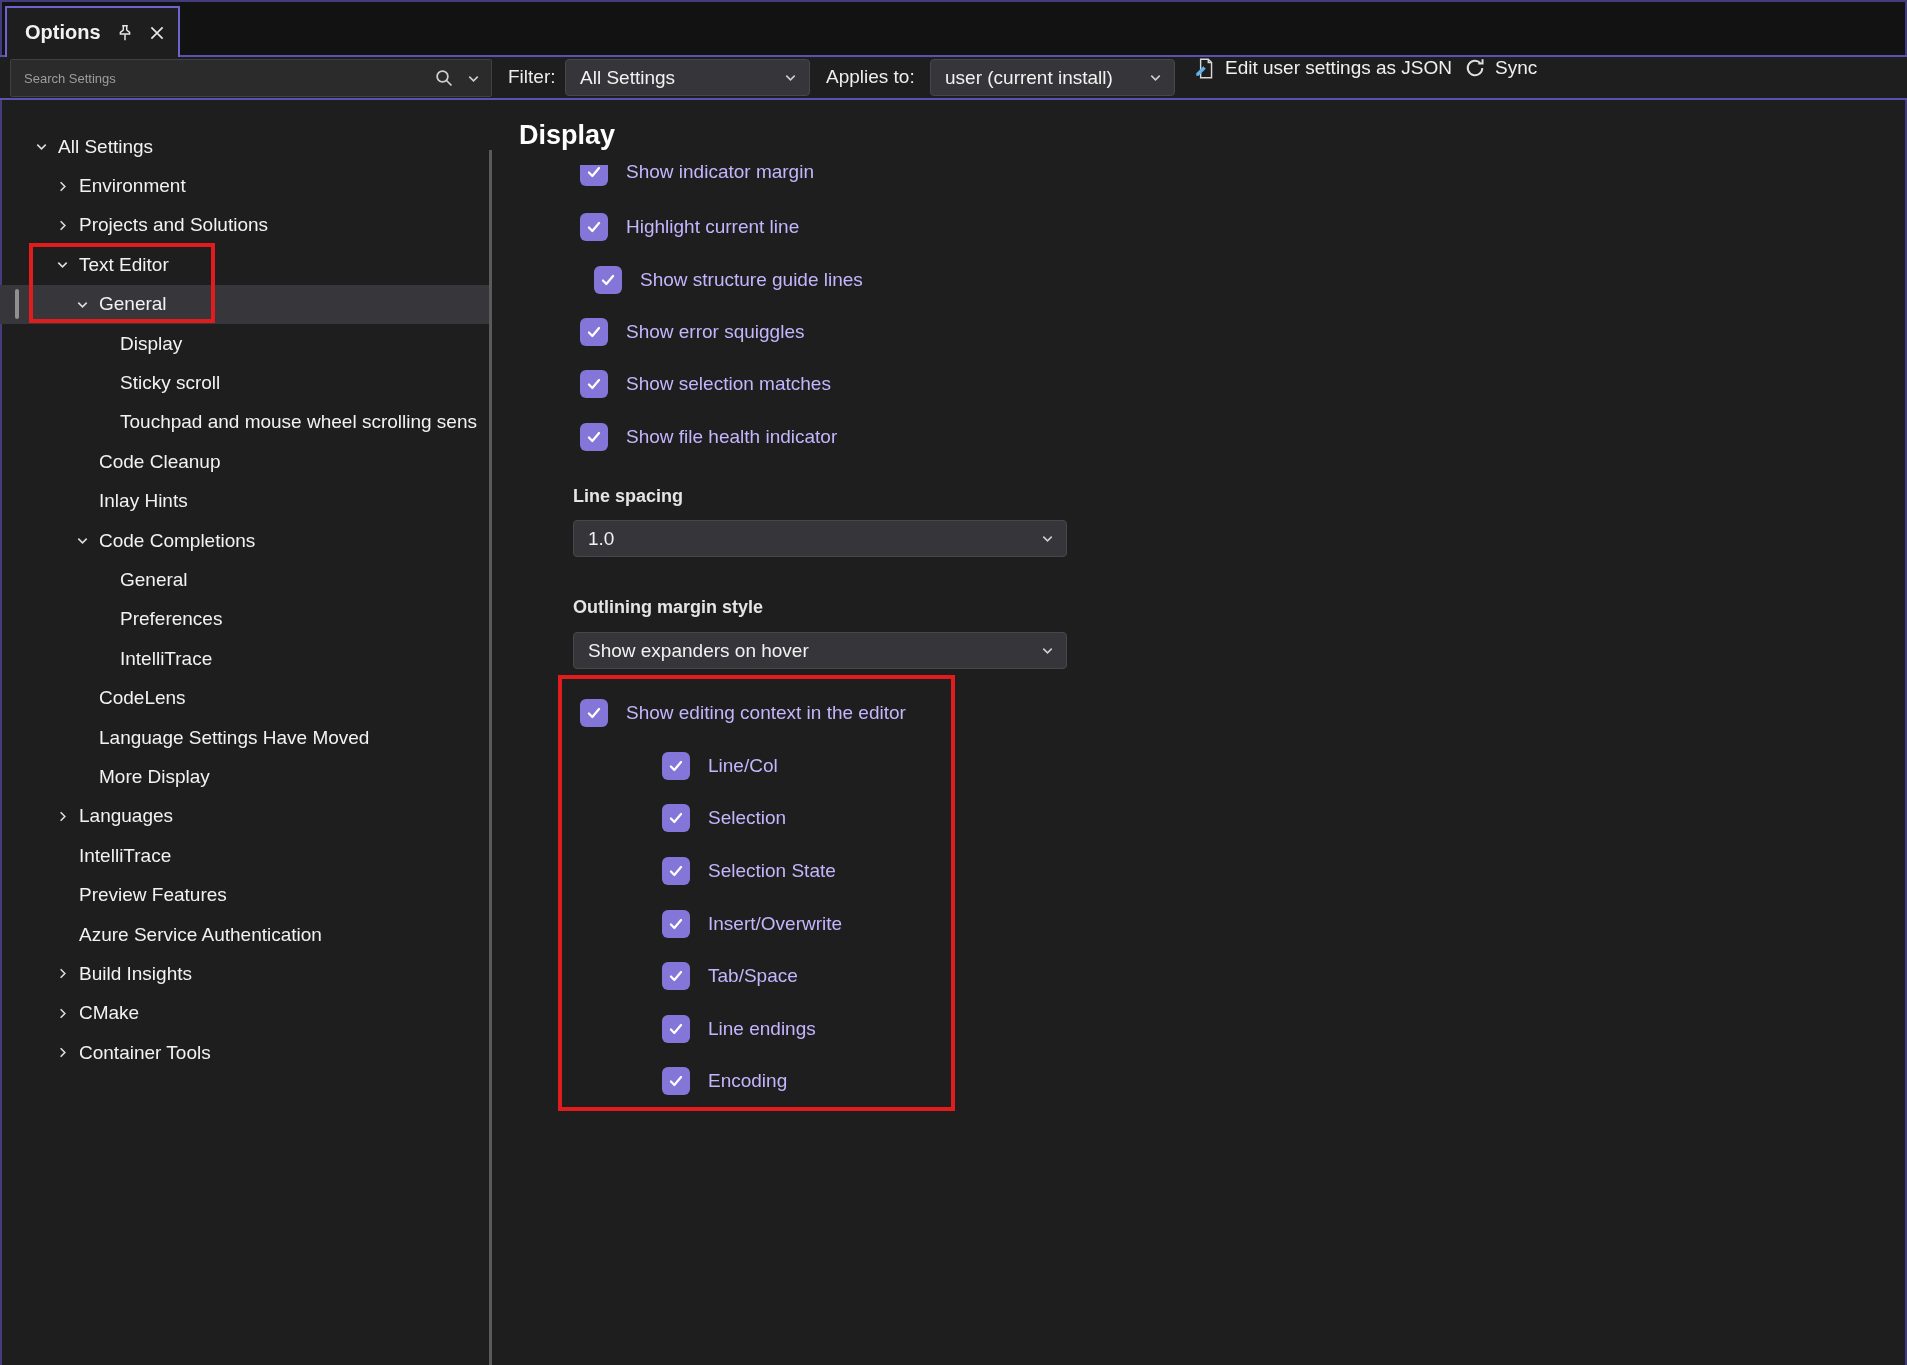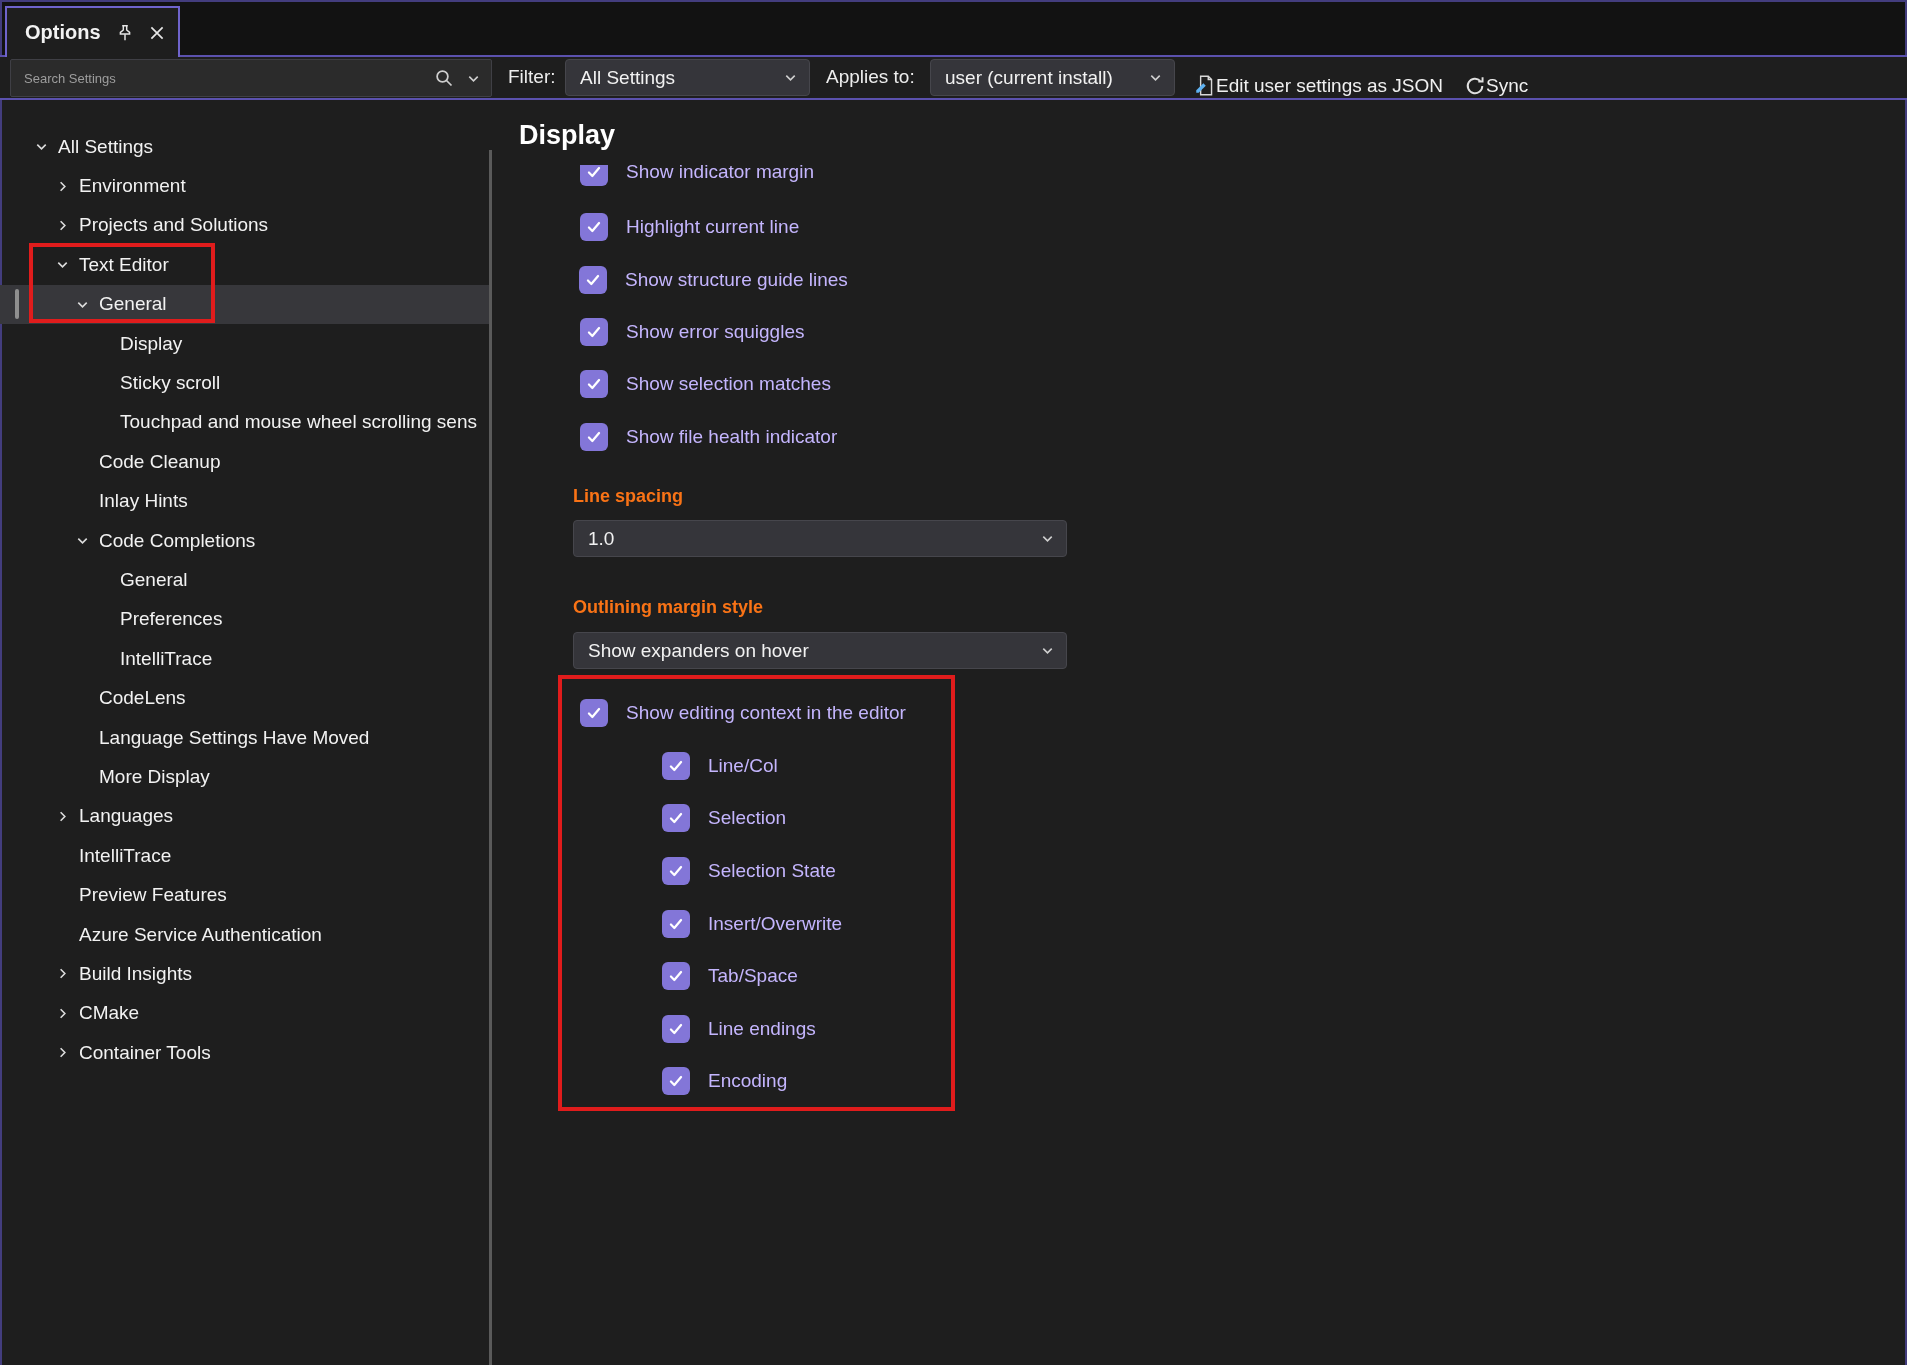--- a/index.html
+++ b/index.html
@@ -33,40 +33,40 @@
           border:1px solid #3f3f45;border-radius:2px;display:flex;align-items:center;gap:12px;padding-right:10px;}
   .search input{flex:1;background:transparent;border:none;outline:none;color:#e8e8e8;
                 font-size:13px;padding-left:13px;font-family:"Liberation Sans",sans-serif;}
   .search input::placeholder{color:var(--muted);}
   .sicon{display:flex;align-items:center;color:#cfcfcf;}
   .tlabel{position:absolute;top:0;height:40px;display:flex;align-items:center;font-size:19px;color:#ededed;}
   .dd{height:37px;background:var(--dd);border:1px solid var(--bdr);border-radius:4px;
       display:flex;align-items:center;padding:0 40px 0 14px;font-size:19px;position:relative;}
   .dd .chev{position:absolute;right:11px;color:#cfcfcf;display:flex;align-items:center;}
   .tb-dd{position:absolute;top:2px;width:245px;}
-  .tbtn{position:absolute;top:0;height:58px;display:flex;align-items:center;font-size:19px;color:#f0f0f0;cursor:default;}
+  .tbtn{position:absolute;top:0;height:58px;display:flex;align-items:flex-start;gap:9px;font-size:19px;color:#f0f0f0;cursor:default;}
 
   
   .tree{position:absolute;left:0;top:127px;width:489px;bottom:0;overflow:hidden;z-index:1;}
   .trow{display:flex;align-items:center;height:39.4px;font-size:19px;white-space:nowrap;overflow:hidden;}
   .trow.selected{background:var(--sel);}
   .lv0{padding-left:34px;}.lv1{padding-left:55px;}.lv2{padding-left:75px;}.lv3{padding-left:96px;}
   .tw{width:24px;flex:none;display:flex;align-items:center;color:#dcdcdc;}
   .sel-indicator{position:absolute;left:15px;top:289px;width:4px;height:30px;background:#8f8f8f;border-radius:2px;z-index:4;}
   .vscroll{position:absolute;left:489px;top:150px;width:3px;height:1215px;background:#5a5a5a;z-index:2;}
 
   
   .content{position:absolute;left:492px;top:100px;right:0;bottom:0;overflow:hidden;}
   .heading{position:absolute;left:27px;top:20px;font-size:27px;font-weight:bold;color:#fff;}
   .row{position:absolute;display:flex;align-items:center;gap:18px;height:28px;}
   .cb{width:28px;height:28px;border-radius:6px;background:var(--accent);flex:none;
       display:flex;align-items:center;justify-content:center;}
   .cb.cut{clip-path:inset(7px 0 0 0);}
   .cb-label{font-size:19px;color:#c4b5fd;white-space:nowrap;}
-  .grplabel{position:absolute;font-size:18px;font-weight:bold;color:#f97316;}
+  .grplabel{position:absolute;font-size:18px;font-weight:bold;color:#e5e5e5;}
   .c-dd{position:absolute;width:494px;}
 
   
   .ann{position:absolute;border:4px solid var(--red);z-index:50;pointer-events:none;}
 </style>
 </head>
 <body>
 
 <div class="page">
 
@@ -305,21 +305,21 @@
       <span class="cb-label">Show indicator margin</span>
     </div>
     <div class="row" style="left:88px;top:113px">
       <span class="cb">
           <svg width="18" height="18" viewBox="0 0 16 16" fill="none" stroke="#fff" stroke-width="2" stroke-linecap="round" stroke-linejoin="round">
             <path d="M3.5 8.5l3 3 6-7"></path>
           </svg>
         </span>
       <span class="cb-label">Highlight current line</span>
     </div>
-    <div class="row" style="left:87px;top:166px">
+    <div class="row" style="left:102px;top:166px">
       <span class="cb">
           <svg width="18" height="18" viewBox="0 0 16 16" fill="none" stroke="#fff" stroke-width="2" stroke-linecap="round" stroke-linejoin="round">
             <path d="M3.5 8.5l3 3 6-7"></path>
           </svg>
         </span>
       <span class="cb-label">Show structure guide lines</span>
     </div>
     <div class="row" style="left:88px;top:218px">
       <span class="cb">
           <svg width="18" height="18" viewBox="0 0 16 16" fill="none" stroke="#fff" stroke-width="2" stroke-linecap="round" stroke-linejoin="round">

